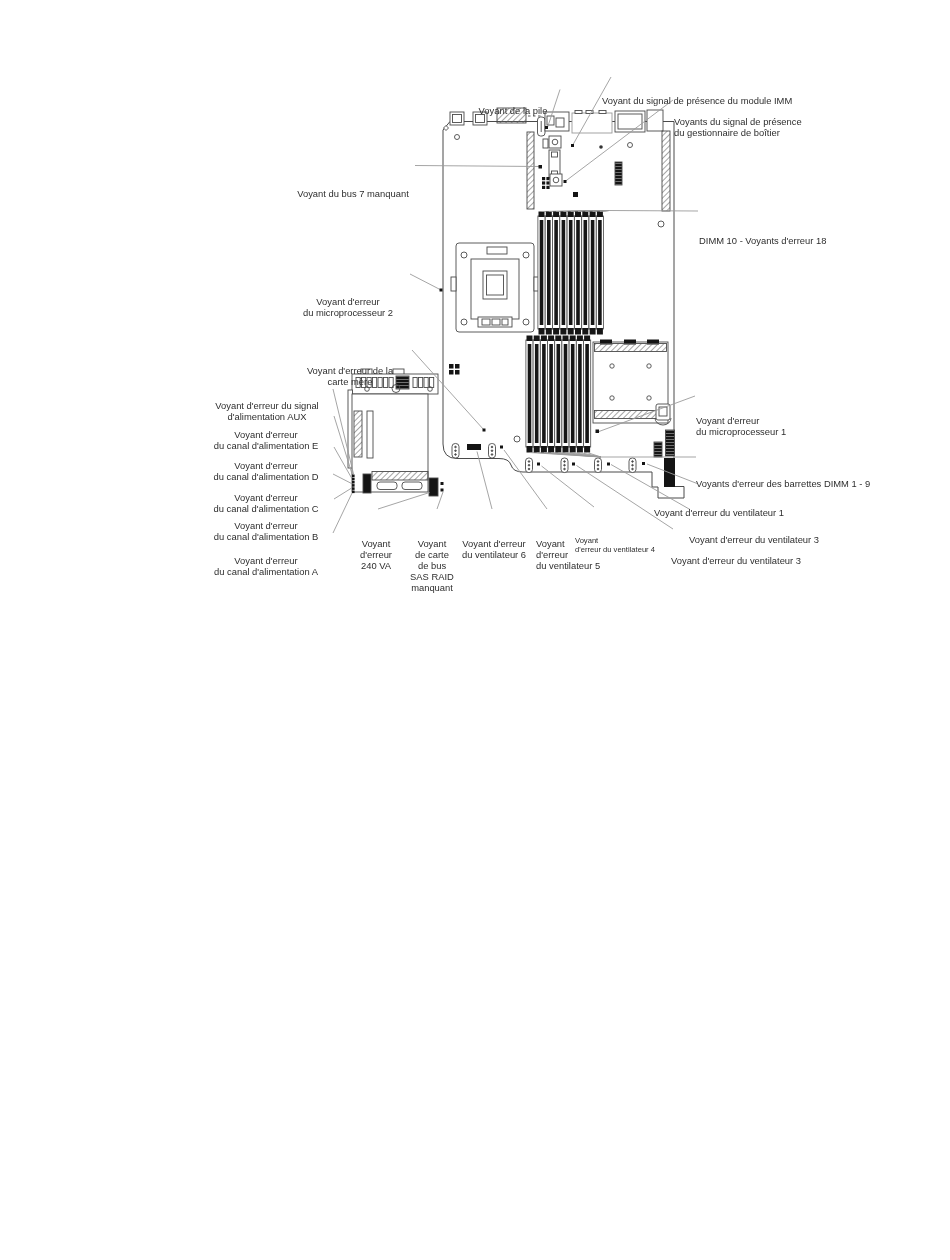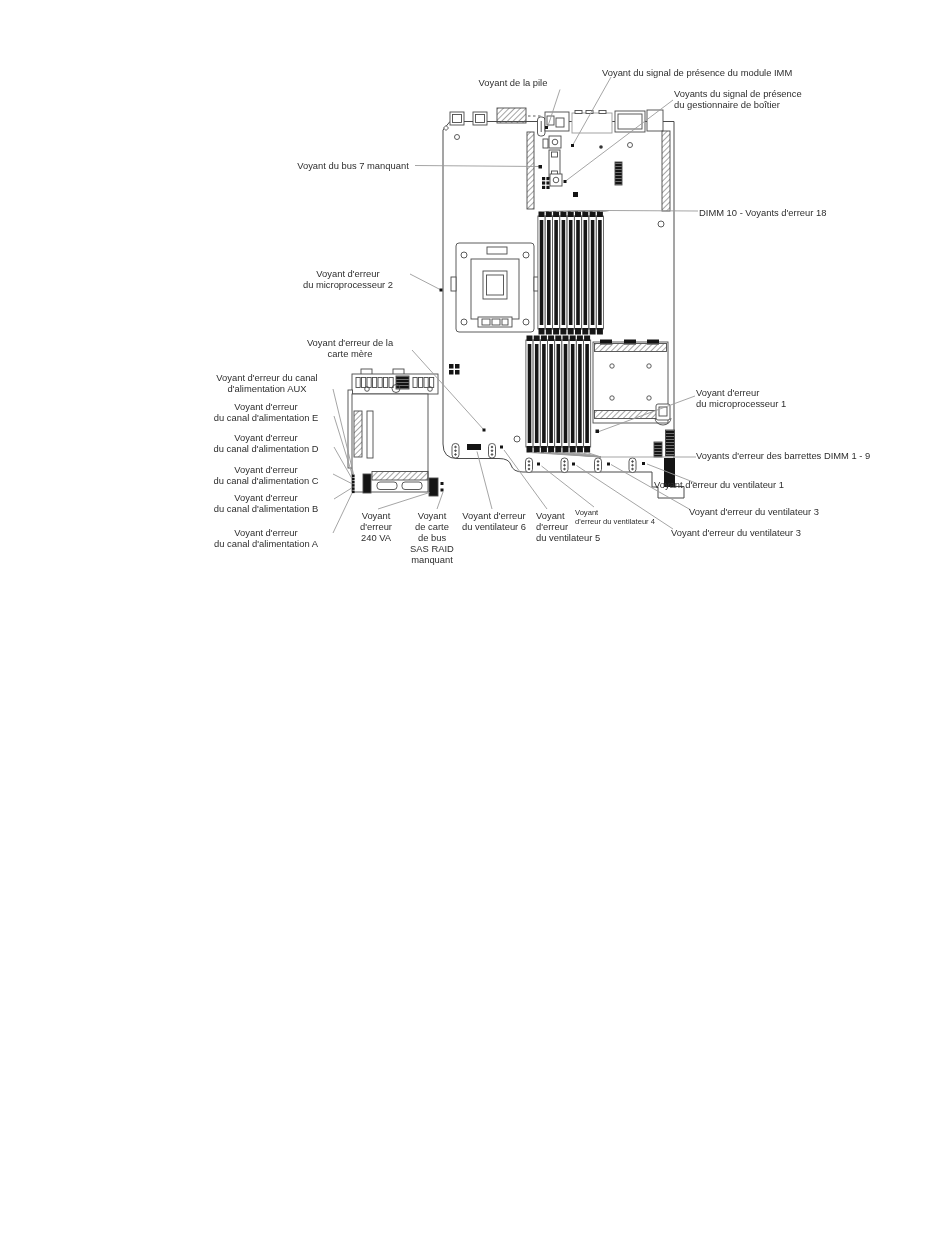--- a/index.html
+++ b/index.html
@@ -3,20 +3,21 @@
 <meta charset="utf-8">
 <style>
   html,body{margin:0;padding:0;background:#fff;}
   #page{position:relative;width:950px;height:1260px;background:#fff;overflow:hidden;}
   #art{position:absolute;left:0;top:0;}
   .callout{
     position:absolute;
     font:9.4px/11px "Liberation Sans", sans-serif;
     color:#2e2e2e;
     white-space:pre-line;
+    margin-top:28px;
   }
   .r{text-align:center;}
   .c{text-align:center;}
   .small{font-size:7.6px;line-height:9px;}
 </style>
 </head>
 <body>
 <div id="page">
 
 <svg id="art" width="950" height="620" viewBox="0 0 950 620">
@@ -342,21 +343,21 @@
 <div class="callout r" style="left:453px;top:77px;width:120px">Voyant de la pile</div>
 <div class="callout" style="left:602px;top:67px;width:225px">Voyant du signal de présence du module IMM</div>
 <div class="callout" style="left:674px;top:88px;width:150px">Voyants du signal de présence
 du gestionnaire de boîtier</div>
 <div class="callout" style="left:699px;top:207px;width:195px">DIMM 10 - Voyants d'erreur 18</div>
 <div class="callout r" style="left:293px;top:160px;width:120px">Voyant du bus 7 manquant</div>
 <div class="callout r" style="left:288px;top:268px;width:120px">Voyant d'erreur
 du microprocesseur 2</div>
 <div class="callout r" style="left:290px;top:337px;width:120px">Voyant d'erreur de la
 carte mère</div>
-<div class="callout r" style="left:202px;top:372px;width:130px">Voyant d'erreur du canal
+<div class="callout r" style="left:202px;top:372px;width:130px">Voyant d'erreur du signal
 d'alimentation AUX</div>
 <div class="callout r" style="left:200px;top:401px;width:132px">Voyant d'erreur
 du canal d'alimentation E</div>
 <div class="callout r" style="left:200px;top:432px;width:132px">Voyant d'erreur
 du canal d'alimentation D</div>
 <div class="callout r" style="left:200px;top:464px;width:132px">Voyant d'erreur
 du canal d'alimentation C</div>
 <div class="callout r" style="left:200px;top:492px;width:132px">Voyant d'erreur
 du canal d'alimentation B</div>
 <div class="callout r" style="left:200px;top:527px;width:132px">Voyant d'erreur

